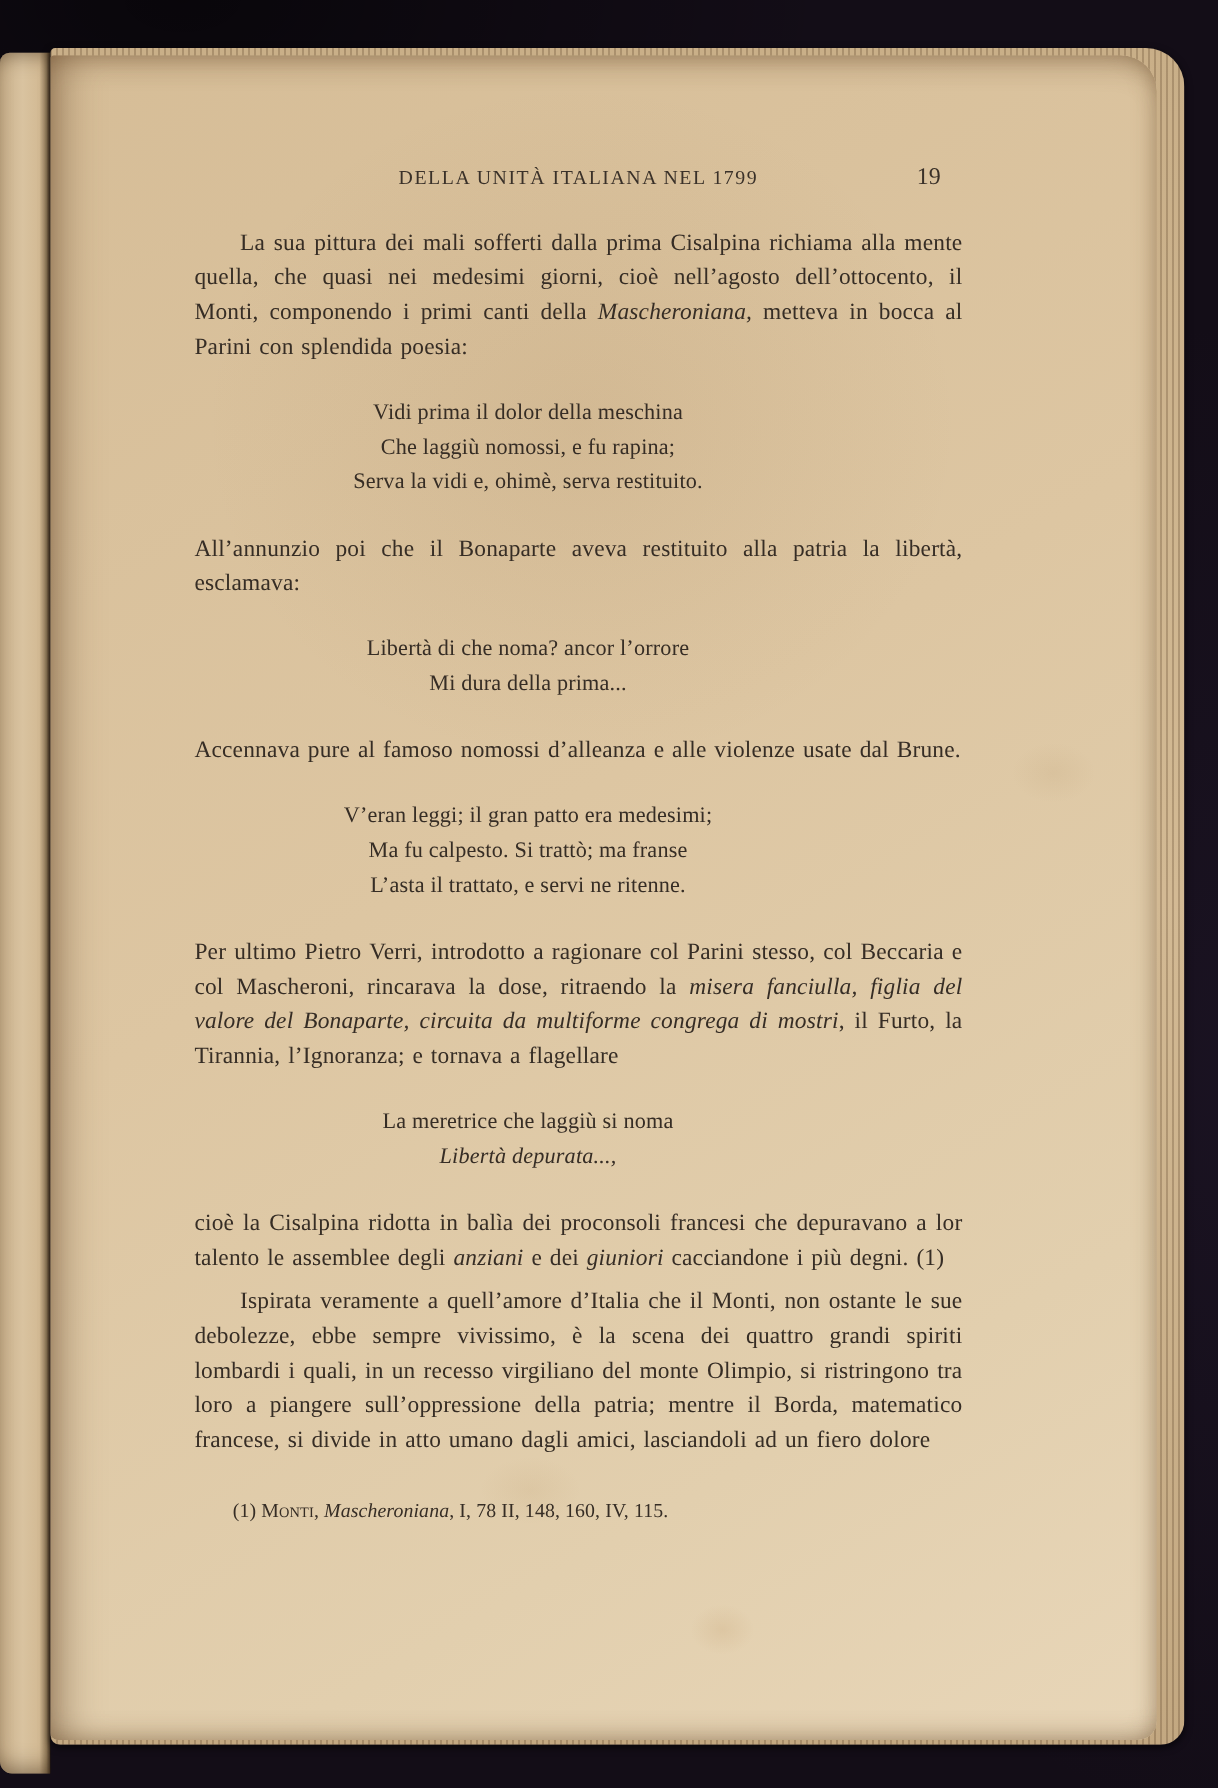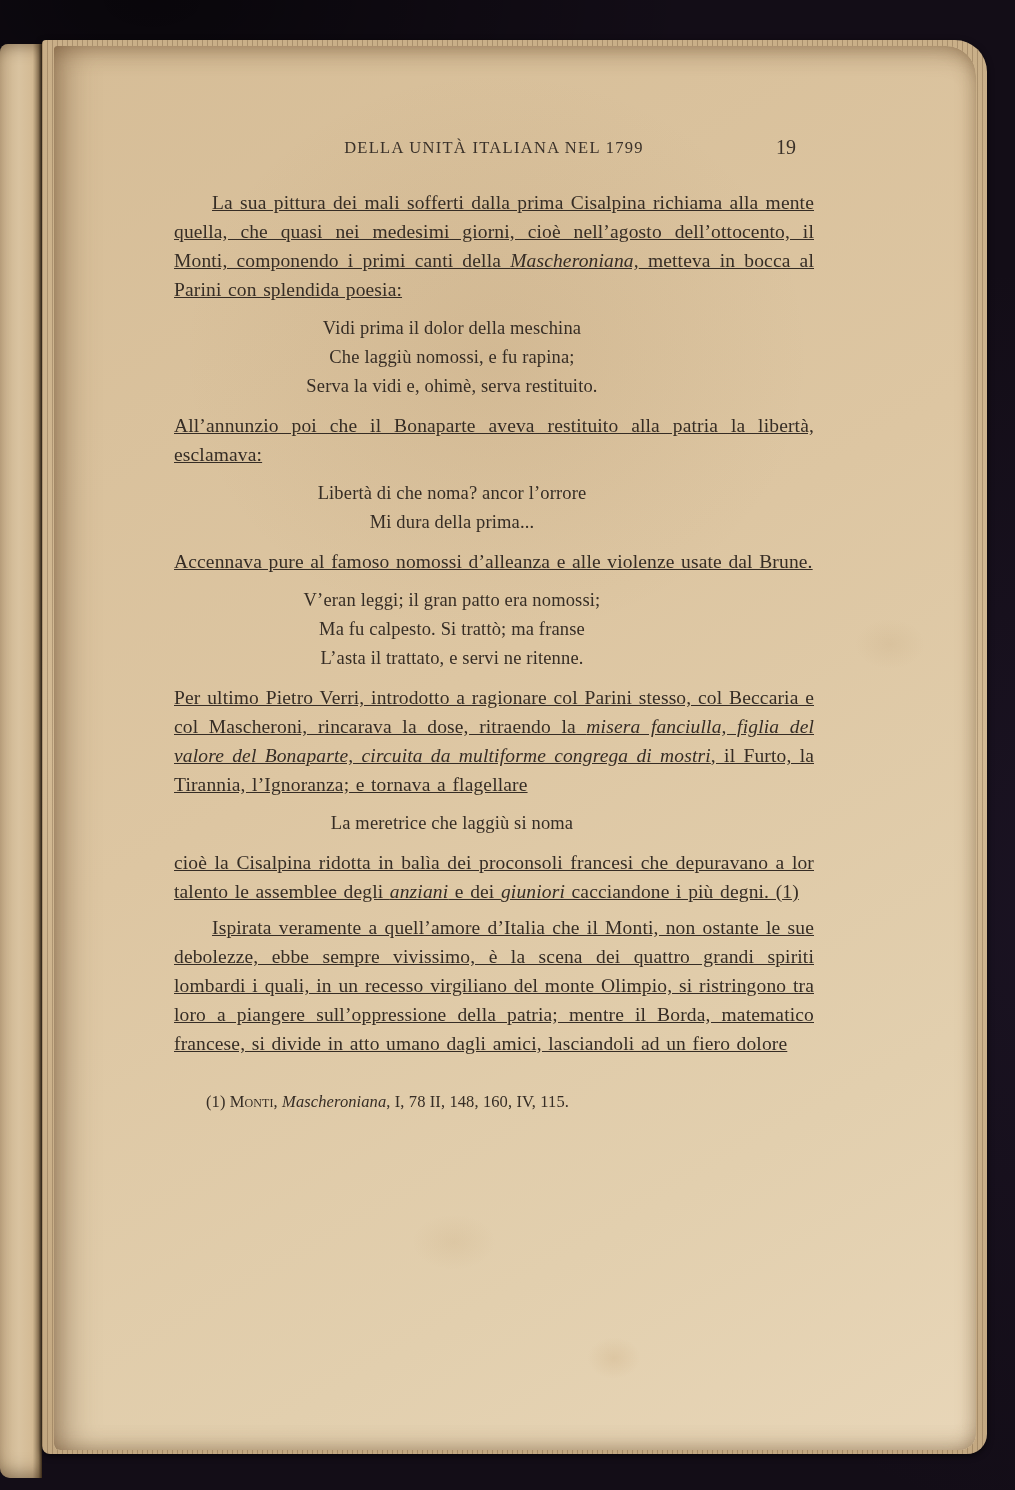--- a/index.html
+++ b/index.html
@@ -34,21 +34,21 @@
   .page-stack{
     position:absolute;left:42px;top:40px;width:945px;height:1414px;
     border-radius:4px 32px 20px 8px;
     background:
       repeating-linear-gradient(90deg, rgba(90,65,40,.28) 0 1px, rgba(0,0,0,0) 1px 5px),
       linear-gradient(180deg,#c9af88,#d3ba94 50%,#c3a881);
     box-shadow:0 2px 6px rgba(0,0,0,.6);
   }
   
   .page{
-    position:absolute;left:54px;top:46px;width:922px;height:1404px;
+    position:absolute;left:42px;top:46px;width:922px;height:1404px;
     border-radius:3px 30px 16px 6px;
     background:
       radial-gradient(38px 30px at 560px 1312px, rgba(170,120,60,.12), rgba(0,0,0,0) 70%),
       radial-gradient(60px 40px at 400px 1196px, rgba(160,115,60,.08), rgba(0,0,0,0) 70%),
       radial-gradient(50px 36px at 836px 598px, rgba(150,110,60,.08), rgba(0,0,0,0) 70%),
       radial-gradient(420px 380px at 48% 22%, rgba(140,100,55,.10), rgba(0,0,0,0) 75%),
       linear-gradient(150deg,#d6bd97 0%, var(--paper) 45%, #e2cfae 78%, var(--paper-light) 100%);
     box-shadow:
       inset 24px 0 34px -16px rgba(100,70,40,.55),
       inset -10px 0 20px -10px rgba(110,80,45,.40),
@@ -65,25 +65,25 @@
   .header-title{
     text-align:center;font-size:16.5px;letter-spacing:1.3px;
     color:#3a3129;white-space:nowrap;
   }
   .page-number{
     position:absolute;right:18px;top:-2px;font-size:20px;color:#3a3129;
   }
   .para{
     margin:7px 0;
     font-size:19.5px;line-height:29px;text-align:justify;
-    letter-spacing:.15px;word-spacing:1.5px;color:var(--ink);text-decoration:underline;
+    letter-spacing:.15px;word-spacing:1.5px;color:var(--ink);
   }
   .para.indent{text-indent:38px;}
   .verse{
-    margin:10px 0;padding-right:84px;text-align:center;
+    margin:26px 0;padding-right:84px;text-align:center;
   }
   .verse-line{
     font-size:18.5px;line-height:29px;letter-spacing:.15px;color:var(--ink);
     white-space:nowrap;
   }
   .footnote{
     margin-top:32px;padding-left:32px;
     font-size:16.5px;line-height:24px;color:var(--ink);letter-spacing:.1px;
   }
   .sc{font-variant:small-caps;}
@@ -108,27 +108,28 @@
             <div class="verse-line"><span>Che laggiù nomossi, e fu rapina;</span></div>
             <div class="verse-line"><span>Serva la vidi e, ohimè, serva restituito.</span></div>
           </div>
           <p class="para"><span>All’annunzio poi che il Bonaparte aveva restituito alla patria la libertà, esclamava:</span></p>
           <div class="verse">
             <div class="verse-line"><span>Libertà di che noma? ancor l’orrore</span></div>
             <div class="verse-line"><span>Mi dura della prima...</span></div>
           </div>
           <p class="para"><span>Accennava pure al famoso nomossi d’alleanza e alle violenze usate dal Brune.</span></p>
           <div class="verse">
-            <div class="verse-line"><span>V’eran leggi; il gran patto era nomossi;</span></div>
+            <div class="verse-line"><span>V’eran leggi; il gran patto era medesimi;</span></div>
             <div class="verse-line"><span>Ma fu calpesto. Si trattò; ma franse</span></div>
             <div class="verse-line"><span>L’asta il trattato, e servi ne ritenne.</span></div>
           </div>
           <p class="para"><span>Per ultimo Pietro Verri, introdotto a ragionare col Parini stesso, col Beccaria e col Mascheroni, rincarava la dose, ritraendo la </span><i>misera fanciulla, figlia del valore del Bonaparte, circuita da multiforme congrega di mostri</i><span>, il Furto, la Tirannia, l’Ignoranza; e tornava a flagellare</span></p>
           <div class="verse">
             <div class="verse-line"><span>La meretrice che laggiù si noma</span></div>
+            <div class="verse-line"><i>Libertà depurata...,</i></div>
           </div>
           <p class="para"><span>cioè la Cisalpina ridotta in balìa dei proconsoli francesi che depuravano a lor talento le assemblee degli </span><i>anziani</i><span> e dei </span><i>giuniori</i><span> cacciandone i più degni. (1)</span></p>
           <p class="para indent"><span>Ispirata veramente a quell’amore d’Italia che il Monti, non ostante le sue debolezze, ebbe sempre vivissimo, è la scena dei quattro grandi spiriti lombardi i quali, in un recesso virgiliano del monte Olimpio, si ristringono tra loro a piangere sull’oppressione della patria; mentre il Borda, matematico francese, si divide in atto umano dagli amici, lasciandoli ad un fiero dolore</span></p>
         </div>
       <div class="footnote">
         <span><span>(1) </span><span class="sc">Monti</span><span>, </span><i>Mascheroniana</i><span>, I, 78 II, 148, 160, IV, 115.</span></span>
       </div>
     </div>
   </div>
 </div>

